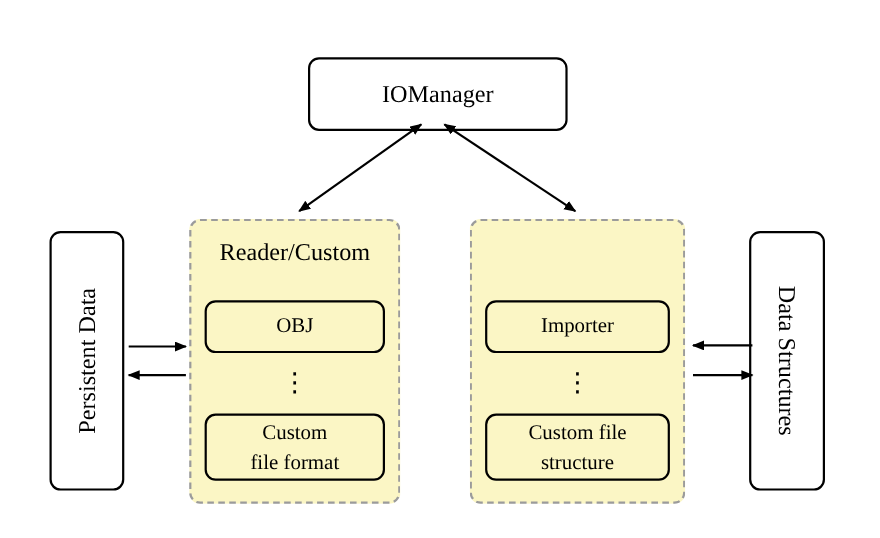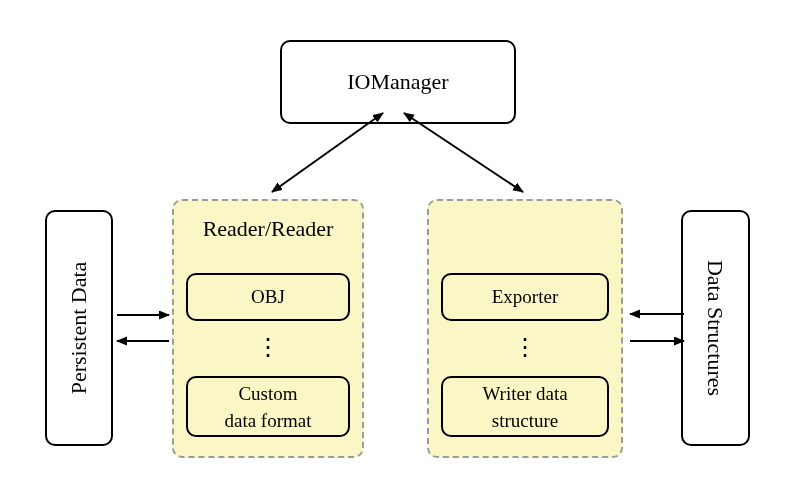--- a/index.html
+++ b/index.html
@@ -10,21 +10,21 @@
   .canvas{
     position:relative;width:800px;height:489px;background:var(--bg);
     overflow:hidden;font-family:"Liberation Serif","DejaVu Serif",serif;color:#000;
   }
   .node{
     position:absolute;background:var(--node-fill);
     border:2.5px solid var(--node-border);border-radius:10px;
     display:flex;align-items:center;justify-content:center;
     font-size:22px;box-sizing:border-box;
   }
-  .iomanager{left:280px;top:40px;width:236px;height:84px;}
+  .iomanager{left:280px;top:52px;width:236px;height:67px;}
   .side-box{width:68px;}
   .persistent{left:45px;top:210px;height:236px;}
   .structures{left:681px;top:210px;width:69px;height:236px;}
   .vtext{white-space:nowrap;}
   .rotl{transform:rotate(-90deg);}
   .rotr{transform:rotate(90deg);}
   .group{
     position:absolute;top:199px;height:259px;background:var(--group-fill);
     border:2px dashed var(--group-border);border-radius:10px;box-sizing:border-box;
   }
@@ -62,38 +62,38 @@
 
   <div class="node side-box persistent">
     <span class="vtext rotl">Persistent Data</span>
   </div>
 
   <div class="node side-box structures">
     <span class="vtext rotr">Data Structures</span>
   </div>
 
   <div class="group group-left">
-    <div class="group-title">Reader/Reader</div>
+    <div class="group-title">Reader/Custom</div>
     <div class="item-box item-top">
       <span>OBJ</span>
     </div>
     <div class="ellipsis">⋮</div>
     <div class="item-box item-bottom">
       <span class="two-line">Custom
-data format</span>
+file format</span>
     </div>
   </div>
 
   <div class="group group-right">
     <div class="item-box item-top">
-      <span>Exporter</span>
+      <span>Importer</span>
     </div>
     <div class="ellipsis">⋮</div>
     <div class="item-box item-bottom">
-      <span class="two-line">Writer data
+      <span class="two-line">Custom file
 structure</span>
     </div>
   </div>
 
   <svg id="arrow-svg" xmlns="http://www.w3.org/2000/svg">
     <defs>
       <marker id="ah" markerUnits="userSpaceOnUse" markerWidth="14" markerHeight="12" refX="10" refY="4.5" orient="auto-start-reverse">
         <path d="M0,0 L11,4.5 L0,9 Z" fill="#000"></path>
       </marker>
     </defs>

